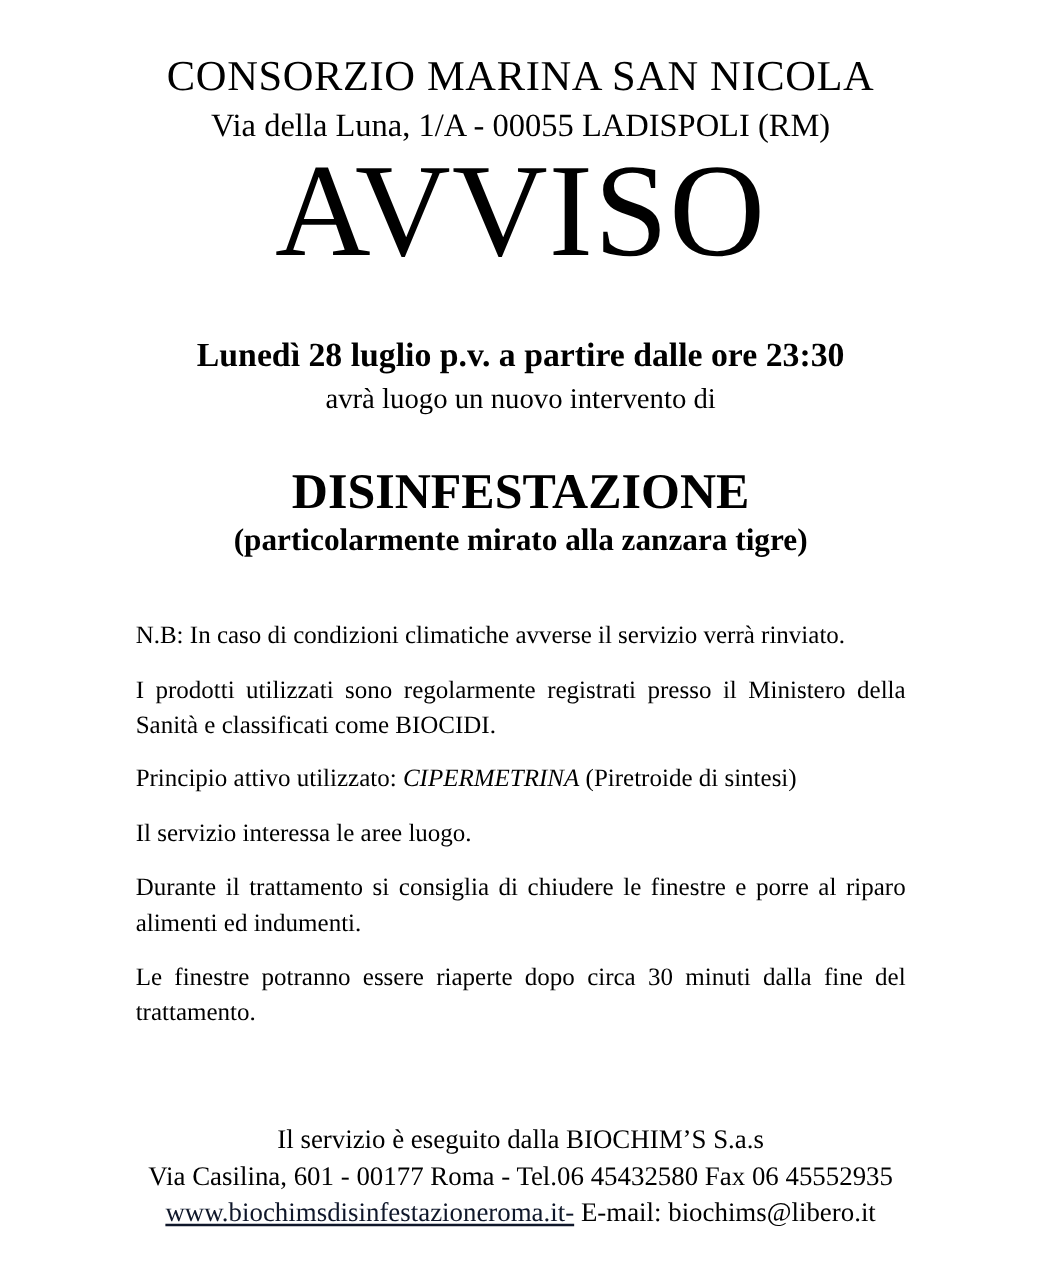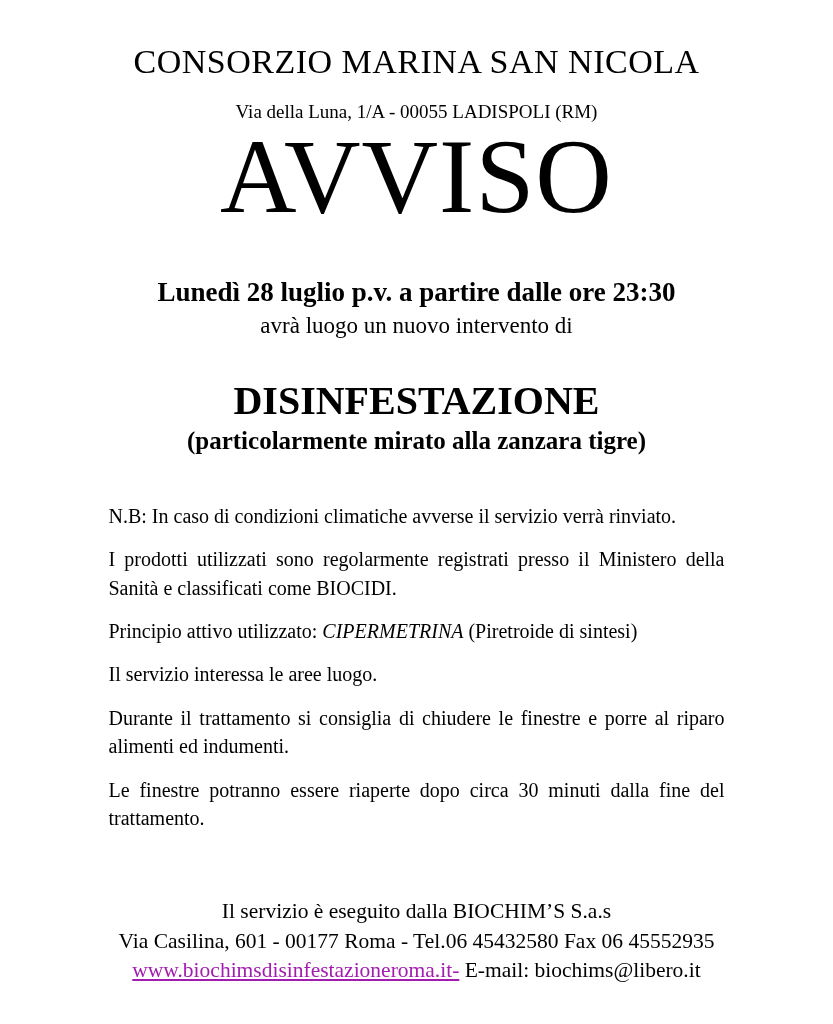--- a/index.html
+++ b/index.html
@@ -21,23 +21,23 @@
   }
   .center { text-align: center; }
 
   .org-name {
     font-size: 34px;
     line-height: 1.15;
     letter-spacing: 0.5px;
     white-space: nowrap;
   }
   .org-address {
-    font-size: 19px;
+    font-size: 26px;
     line-height: 1.2;
-    margin-top: 20px;
+    margin-top: 4px;
   }
 
   .notice-title {
     font-size: 106px;
     line-height: 1.0;
     font-weight: 400;
     letter-spacing: 1px;
   }
 
   .schedule {
@@ -82,21 +82,21 @@
   .footer {
     position: absolute;
     left: 0;
     right: 0;
     bottom: 38px;
     text-align: center;
     font-size: 21.5px;
     line-height: 1.38;
   }
   .footer-link {
-    color: #a21caf;
+    color: #0f172a;
     text-decoration: underline;
     cursor: pointer;
   }
 </style>
 </head>
 <body>
 
 <div class="page">
 
   <div class="center org-name">CONSORZIO MARINA SAN NICOLA</div>

